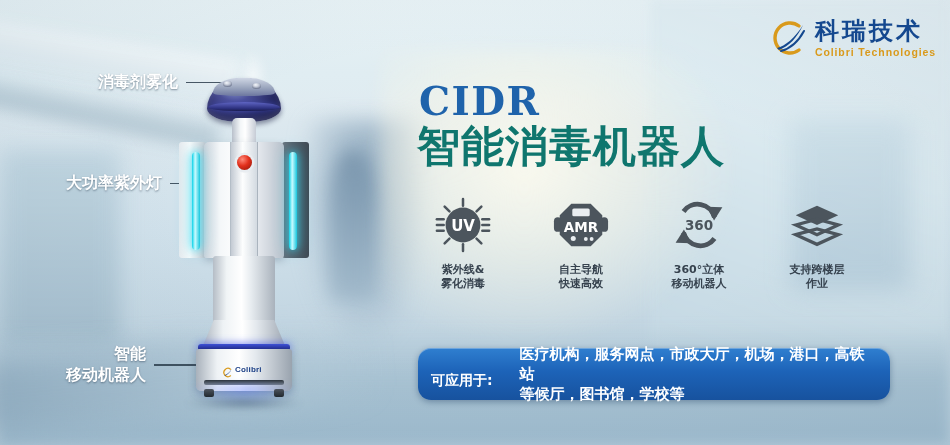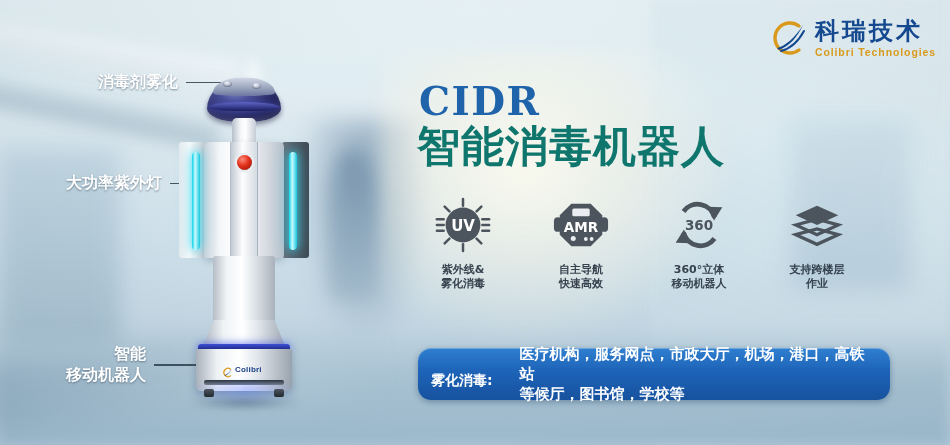--- a/index.html
+++ b/index.html
@@ -397,21 +397,21 @@
     </div>
     <div class="feat-lbl">
       <span>支持跨楼层</span>
       <span>作业</span>
     </div>
   </div>
 
 </div>
 
 <div id="app-banner">
-  <div id="app-label">雾化消毒:</div>
+  <div id="app-label">可应用于:</div>
   <div id="app-value">
     <span>医疗机构，服务网点，市政大厅，机场，港口，高铁站</span>
     <span>等候厅，图书馆，学校等</span>
   </div>
 </div>
 
 <div class="anno" id="anno-1">
   <div class="anno-txt">
     <span>消毒剂雾化</span>
   </div>

